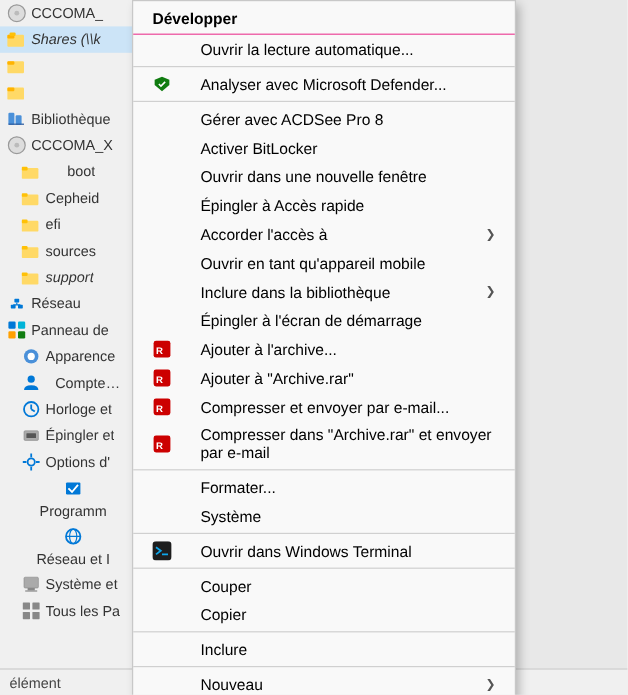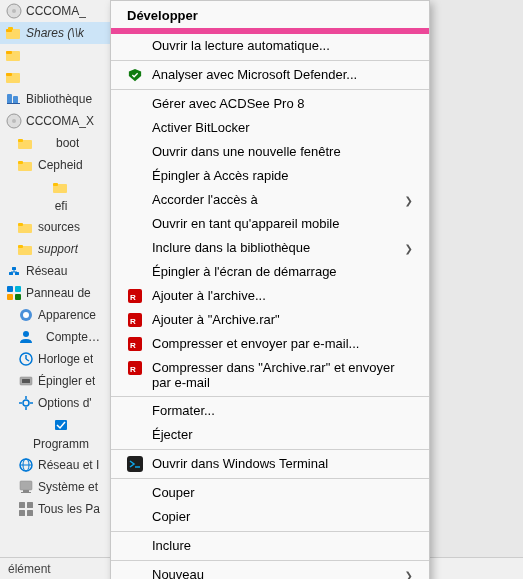--- a/index.html
+++ b/index.html
@@ -61,21 +61,21 @@
       box-shadow: 3px 3px 8px rgba(0,0,0,0.25);
       padding: 2px 0;
       z-index: 100;
     }
 
     .menu-header {
       padding: 5px 16px 5px 16px;
       font-weight: 600;
       font-size: 13px;
       color: #000;
-      border-bottom: 6px solid #ec4899;
+      border-bottom: 1px solid #ec4899;
     }
 
     .menu-separator {
       height: 1px;
       background: #d0d0d0;
       margin: 2px 0;
     }
 
     .menu-item {
       display: flex;
@@ -87,22 +87,22 @@
       gap: 8px;
       min-height: 22px;
     }
 
     .menu-item.has-submenu {
       justify-content: space-between;
     }
 
     .menu-item .item-left {
       display: flex;
-      align-items: flex-start;
-      gap: 9px;
+      align-items: center;
+      gap: 24px;
     }
 
     .menu-item-icon {
       width: 16px;
       height: 16px;
       flex-shrink: 0;
       display: flex;
       align-items: center;
       justify-content: center;
     }
@@ -197,21 +197,21 @@
   </div>
 
   <div class="sidebar-item" style="padding-left: 18px;">
     <svg class="sidebar-icon" viewBox="0 0 16 16">
       <rect x="0" y="5" width="14" height="9" rx="1" fill="#ffd966"></rect>
       <rect x="0" y="4" width="5" height="3" rx="1" fill="#ffc107"></rect>
     </svg>
     <span class="sidebar-label">Cepheid</span>
   </div>
 
-  <div class="sidebar-item" style="padding-left: 18px; flex-direction: column;">
+  <div class="sidebar-item" style="padding-left: 18px;">
     <svg class="sidebar-icon" viewBox="0 0 16 16">
       <rect x="0" y="5" width="14" height="9" rx="1" fill="#ffd966"></rect>
       <rect x="0" y="4" width="5" height="3" rx="1" fill="#ffc107"></rect>
     </svg>
     <span class="sidebar-label">efi</span>
   </div>
 
   <div class="sidebar-item" style="padding-left: 18px;">
     <svg class="sidebar-icon" viewBox="0 0 16 16">
       <rect x="0" y="5" width="14" height="9" rx="1" fill="#ffd966"></rect>
@@ -295,21 +295,21 @@
   </div>
 
   <div class="sidebar-item" style="padding-left: 18px; flex-direction: column;">
     <svg class="sidebar-icon" viewBox="0 0 16 16">
       <rect x="2" y="3" width="12" height="10" rx="1" fill="#0078d7"></rect>
       <polyline points="4,8 7,11 12,5" stroke="white" stroke-width="1.5" fill="none"></polyline>
     </svg>
     <span class="sidebar-label">Programm</span>
   </div>
 
-  <div class="sidebar-item" style="padding-left: 18px;">
+  <div class="sidebar-item" style="padding-left: 18px; flex-direction: column;">
     <svg class="sidebar-icon" viewBox="0 0 16 16">
       <circle cx="8" cy="8" r="6" fill="none" stroke="#0078d7" stroke-width="1.5"></circle>
       <ellipse cx="8" cy="8" rx="3" ry="6" fill="none" stroke="#0078d7" stroke-width="1"></ellipse>
       <line x1="2" y1="8" x2="14" y2="8" stroke="#0078d7" stroke-width="1"></line>
     </svg>
     <span class="sidebar-label">Réseau et I</span>
   </div>
 
   <div class="sidebar-item" style="padding-left: 18px;">
     <svg class="sidebar-icon" viewBox="0 0 16 16">
@@ -470,21 +470,21 @@
   <div class="menu-item">
     <div class="item-left">
       <div class="menu-item-icon"></div>
       <span>Formater...</span>
     </div>
   </div>
 
   <div class="menu-item">
     <div class="item-left">
       <div class="menu-item-icon"></div>
-      <span>Éjecter</span>
+      <span>Système</span>
     </div>
   </div>
 
   <div class="menu-separator"></div>
 
   <div class="menu-item">
     <div class="item-left">
       <div class="menu-item-icon">
         <svg width="16" height="16" viewBox="0 0 16 16">
           <rect x="0" y="0" width="16" height="16" rx="3" fill="#1e1e1e"></rect>

